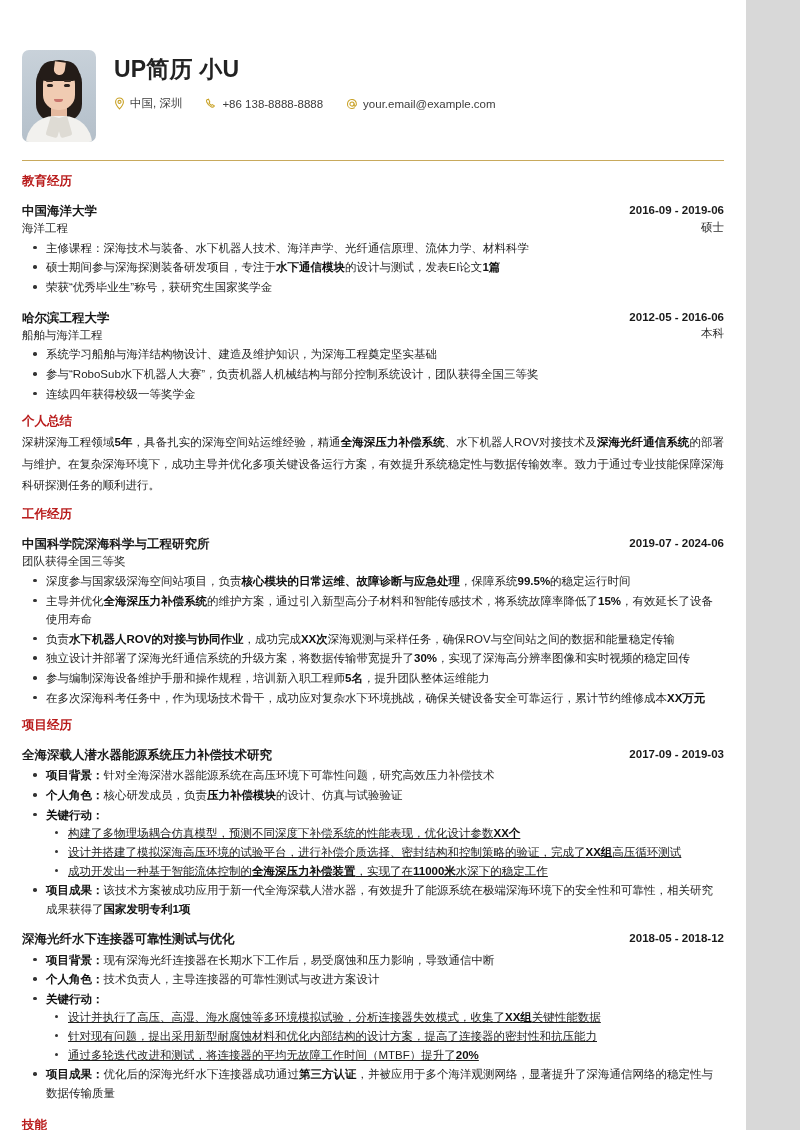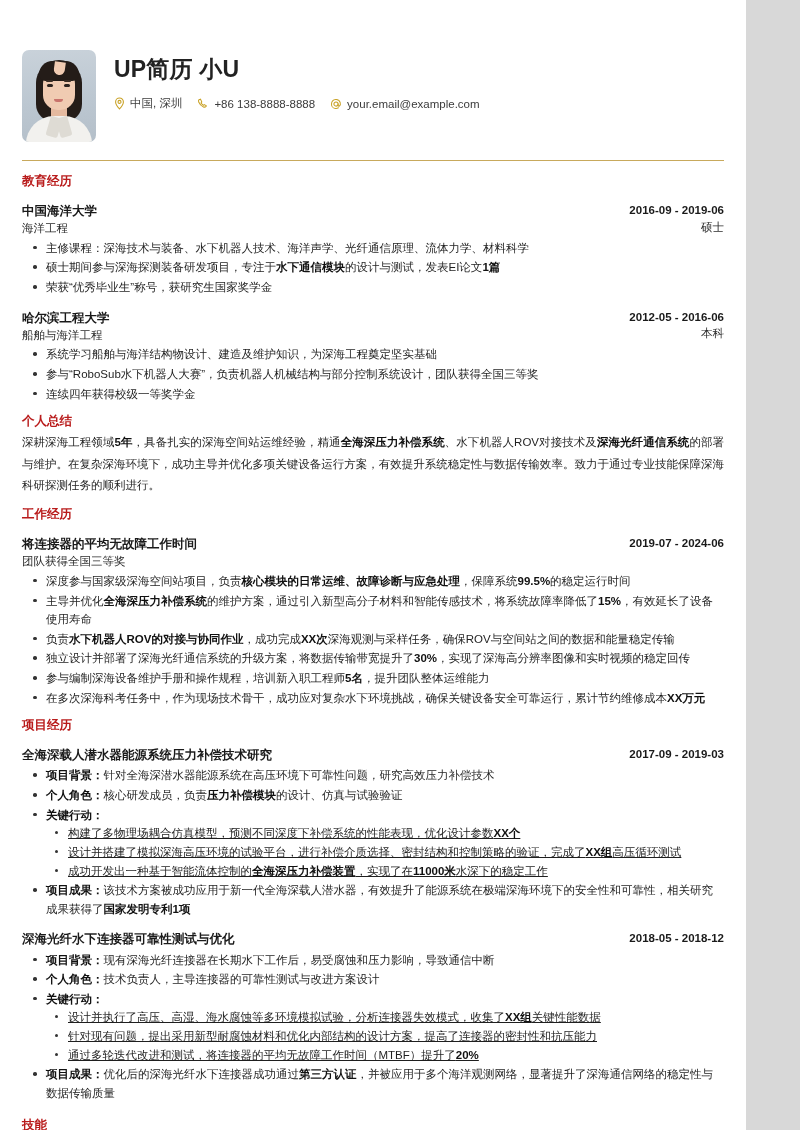--- a/index.html
+++ b/index.html
@@ -93,21 +93,21 @@
     font-weight: bold;
     color: #222222;
     letter-spacing: 0.2px;
     margin-bottom: 11px;
   }
 
   .contacts {
     display: flex;
     align-items: center;
     flex-wrap: wrap;
-    gap: 0;
+    gap: 8px;
     font-size: 11.5px;
     color: #3b3b3b;
   }
   .contact {
     display: inline-flex;
     align-items: center;
     gap: 5px;
     margin-right: 15px;
   }
   .contact svg { display: block; }
@@ -351,21 +351,21 @@
     <div class="section-title">个人总结</div>
     <div class="summary">深耕深海工程领域<b>5年</b>，具备扎实的深海空间站运维经验，精通<b>全海深压力补偿系统</b>、水下机器人ROV对接技术及<b>深海光纤通信系统</b>的部署与维护。在复杂深海环境下，成功主导并优化多项关键设备运行方案，有效提升系统稳定性与数据传输效率。致力于通过专业技能保障深海科研探测任务的顺利进行。</div>
   </div>
 
   <div class="section">
     <div class="section-title">工作经历</div>
     <div>
         <div class="entry">
           <div class="entry-head">
             <div class="entry-left">
-              <div class="org">将连接器的平均无故障工作时间</div>
+              <div class="org">中国科学院深海科学与工程研究所</div>
               <div class="sub">团队获得全国三等奖</div>
             </div>
             <div class="entry-right">
               <div class="date">2019-07 - 2024-06</div>
             </div>
           </div>
           <ul class="bullets">
             <li>深度参与国家级深海空间站项目，负责<b>核心模块的日常运维、故障诊断与应急处理</b>，保障系统<b>99.5%</b>的稳定运行时间</li>
             <li>主导并优化<b>全海深压力补偿系统</b>的维护方案，通过引入新型高分子材料和智能传感技术，将系统故障率降低了<b>15%</b>，有效延长了设备使用寿命</li>
             <li>负责<b>水下机器人ROV的对接与协同作业</b>，成功完成<b>XX次</b>深海观测与采样任务，确保ROV与空间站之间的数据和能量稳定传输</li>

